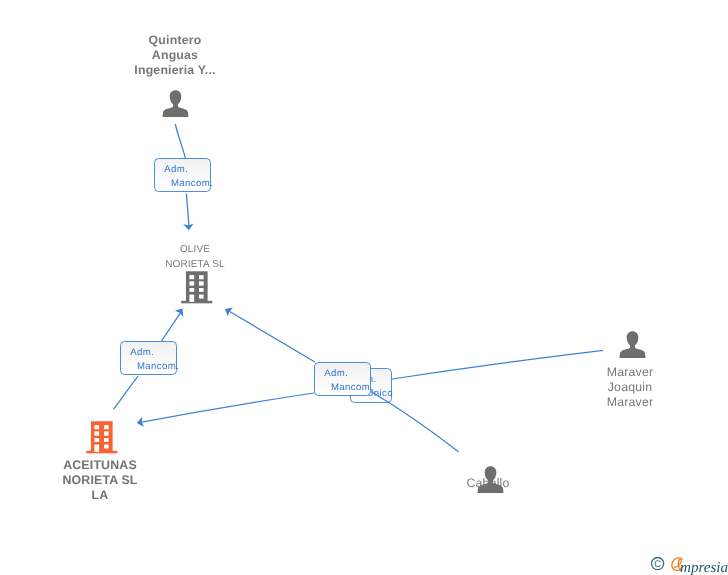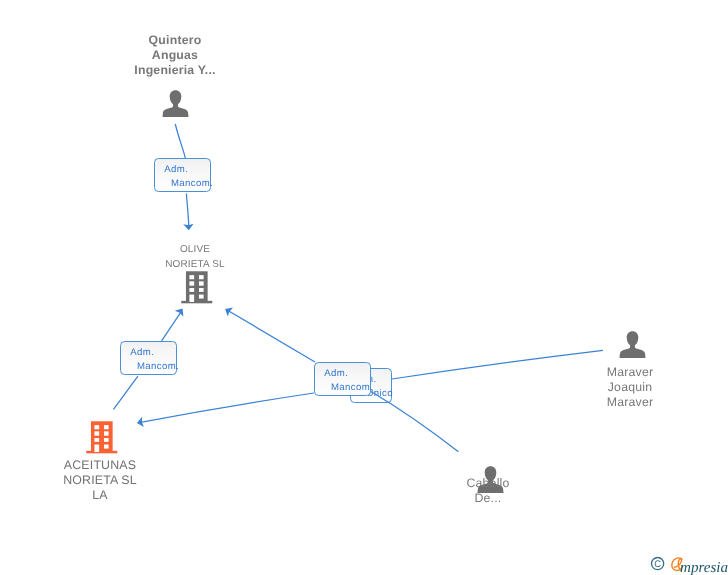--- a/index.html
+++ b/index.html
@@ -1,21 +1,21 @@
 <!DOCTYPE html>
 <html><head>
 <meta charset="utf-8">
 <style>
   html,body{margin:0;padding:0;background:#fff;}
   body{width:728px;height:575px;font-family:"Liberation Sans",sans-serif;overflow:hidden;-webkit-font-smoothing:antialiased;text-rendering:geometricPrecision;}
   #stage{position:relative;width:728px;height:575px;background:#fff;}
   svg.edges{position:absolute;left:0;top:0;width:728px;height:575px;z-index:2;}
   .icon{position:absolute;z-index:4;}
   .nlabel{position:absolute;z-index:4;text-align:center;color:#787878;font-size:12.3px;line-height:15.2px;letter-spacing:.2px;}
-  .nlabel.bold{font-weight:normal;color:#727272;font-size:12.4px;letter-spacing:.15px;}
+  .nlabel.bold{font-weight:bold;color:#727272;font-size:12.4px;letter-spacing:.15px;}
   .relbox{position:absolute;z-index:3;box-sizing:border-box;border:1.4px solid #4a90d9;border-radius:4.5px;
      background:linear-gradient(180deg,#f1f1f1 0%,#f9f9f9 50%,#ffffff 100%);
      color:#2f74d0;font-size:9.6px;letter-spacing:.38px;text-align:center;}
   .relbox .l1{position:absolute;left:0;right:12px;top:5px;padding-right:.55px;}
   .relbox .l2{position:absolute;left:16px;right:0;top:19px;padding-right:.55px;}
   .wm{position:absolute;left:650px;top:554px;width:90px;height:26px;}
 </style>
 </head>
 <body>
 
@@ -99,21 +99,20 @@
     <div>Maraver</div>
     <div>Joaquin</div>
     <div>Maraver</div>
   </div>
 
   <svg class="icon" style="left:477px;top:465px;" width="27" height="29" viewBox="0 0 26 28">
     <path d="M13 1.3c3.3 0 5.6 2.45 5.6 5.95 0 1.7-.35 3.25-.95 4.5-.6 1.3-1.45 2.3-2.3 2.75v1.85c0 .65.5 1.2 1.25 1.4 2.3.6 4.8 1.25 6.2 1.95 1.5.8 2.2 1.85 2.35 3.2l.4 4.2H.45l.4-4.2c.15-1.35.85-2.4 2.35-3.2 1.4-.7 3.9-1.35 6.2-1.95.75-.2 1.25-.75 1.25-1.4V14.5c-.85-.45-1.7-1.45-2.3-2.75-.6-1.25-.95-2.8-.95-4.5C7.4 3.75 9.7 1.3 13 1.3z" fill="#6e6e6e"></path>
   </svg>
   <div class="nlabel" style="left:413px;top:476px;width:150px;">
     <div>Cabello</div>
-    <div>De...</div>
   </div>
 
   <div class="relbox" style="left:349.5px;top:368px;width:42.5px;height:35px;z-index:1;">
     <div class="l1">Adm.</div>
     <div class="l2">Unico</div>
   </div>
   <div class="relbox" style="left:314px;top:362px;width:57px;height:34px;z-index:3;">
     <div class="l1">Adm.</div>
     <div class="l2">Mancom.</div>
   </div>

